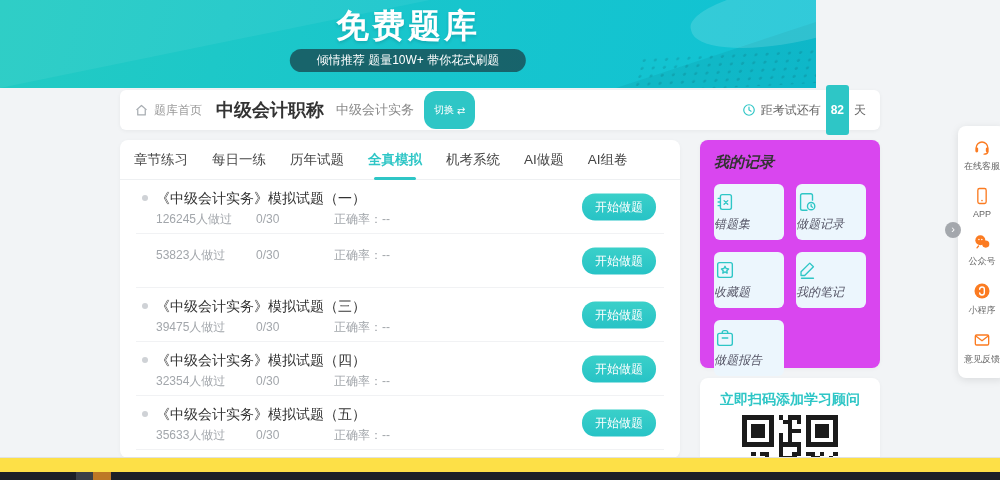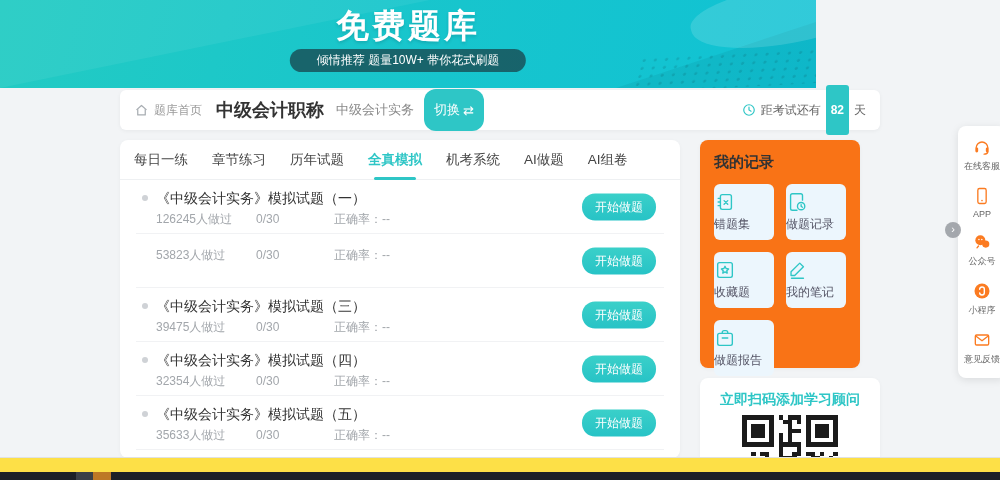--- a/index.html
+++ b/index.html
@@ -27,21 +27,21 @@
   .banner-pill{position:absolute;left:50%;top:49px;transform:translateX(-50%);
     height:23px;line-height:23px;padding:0 27px;border-radius:12px;
     background:rgba(24,78,86,.82);color:#fff;font-size:12px;white-space:nowrap;}
   
   .crumb{position:absolute;left:120px;top:90px;width:760px;height:40px;background:#fff;
     border-radius:6px;box-shadow:0 1px 4px rgba(0,0,0,.05);display:flex;align-items:center;padding:0 14px;}
   .crumb svg{flex:none;}
   .crumb-home-label{font-size:12px;color:#999;margin-left:5px;}
   .crumb-category{font-size:18px;font-weight:bold;color:#333;margin-left:14px;}
   .crumb-subject{font-size:13px;color:#888;margin-left:12px;}
-  .switch-btn{margin-left:10px;background:var(--accent);color:#fff;font-size:13px;border:none;
+  .switch-btn{margin-left:10px;background:var(--accent);color:#fff;font-size:10px;border:none;
     padding:12px 10px;border-radius:12px;display:flex;align-items:center;gap:3px;cursor:pointer;}
   .countdown{margin-left:auto;display:flex;align-items:center;gap:5px;font-size:12px;color:#666;}
   .count-badge{background:var(--accent);color:#fff;font-weight:bold;font-size:12px;
     padding:18px 5px;border-radius:3px;}
   
   .main-card{position:absolute;left:120px;top:140px;width:560px;height:318px;background:#fff;
     border-radius:8px;box-shadow:0 1px 4px rgba(0,0,0,.04);}
   .tabs{display:flex;align-items:center;gap:24px;height:40px;padding:0 14px;
     border-bottom:1px solid #eef0f2;font-size:13.5px;color:#454545;}
   .tab{position:relative;line-height:40px;cursor:pointer;white-space:nowrap;}
@@ -52,22 +52,22 @@
   .exam-title-line{display:flex;align-items:center;}
   .bullet{width:6px;height:6px;border-radius:50%;background:#cfd2d6;margin:0 8px 0 6px;flex:none;}
   .exam-title{font-size:14px;color:#333;line-height:18px;cursor:pointer;}
   .exam-meta{display:flex;margin-top:4px;padding-left:20px;font-size:12px;color:#a2a6ab;line-height:16px;}
   .meta-done{width:100px;}
   .meta-progress{width:78px;}
   .start-btn{position:absolute;right:8px;top:50%;transform:translateY(-50%);
     background:linear-gradient(180deg,#3ad0c9,#27c3c6);color:#fff;font-size:12px;border:none;
     padding:5px 13px;border-radius:13px;cursor:pointer;white-space:nowrap;}
   
-  .records-card{position:absolute;left:700px;top:140px;width:160px;height:228px;background:#f97316;
-    border-radius:8px;box-shadow:0 1px 4px rgba(0,0,0,.04);padding:13px 14px;}
+  .records-card{position:absolute;left:700px;top:140px;width:180px;height:228px;background:#d946ef;
+    border-radius:8px;box-shadow:0 1px 4px rgba(0,0,0,.04);padding:13px 14px;font-style:italic;}
   .records-title{font-size:15px;font-weight:bold;color:#333;}
   .records-grid{margin-top:12px;display:grid;grid-template-columns:1fr 1fr;gap:12px;}
   .record-tile{height:56px;background:var(--tile-bg);border-radius:6px;display:flex;
     flex-direction:column;align-items:flex-start;justify-content:center;cursor:pointer;}
   .record-tile svg{stroke:var(--accent);fill:none;stroke-width:1.5;stroke-linecap:round;stroke-linejoin:round;}
   .record-label{font-size:12px;color:#556;margin-top:3px;}
   
   .qr-card{position:absolute;left:700px;top:378px;width:180px;height:79px;background:#fff;
     border-radius:8px 8px 0 0;box-shadow:0 1px 4px rgba(0,0,0,.04);text-align:center;overflow:hidden;}
   .qr-title{margin-top:13px;font-size:14px;font-weight:bold;color:var(--accent);}
@@ -123,22 +123,22 @@
           <path d="M12 7v5l3.5 2"></path>
         </svg>
       <span>距考试还有</span>
       <span class="count-badge">82</span>
       <span>天</span>
     </div>
   </div>
 
   <div class="main-card">
     <div class="tabs">
+      <span class="tab">章节练习</span>
       <span class="tab">每日一练</span>
-      <span class="tab">章节练习</span>
       <span class="tab">历年试题</span>
       <span class="tab active">全真模拟</span>
       <span class="tab">机考系统</span>
       <span class="tab">AI做题</span>
       <span class="tab">AI组卷</span>
     </div>
 
     <div class="exam-row">
       <div class="exam-title-line">
           <span class="bullet"></span>

